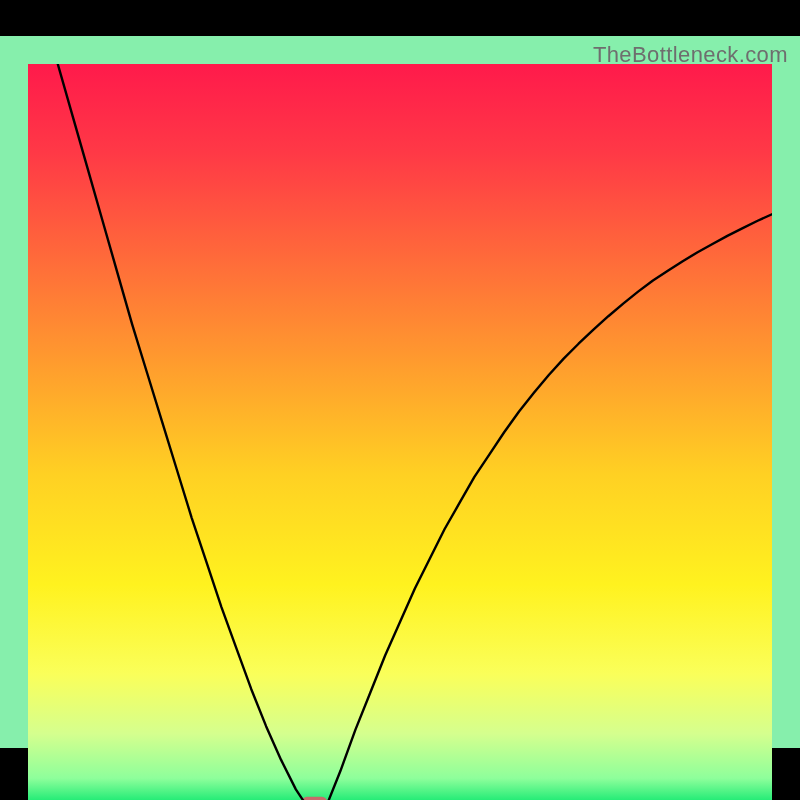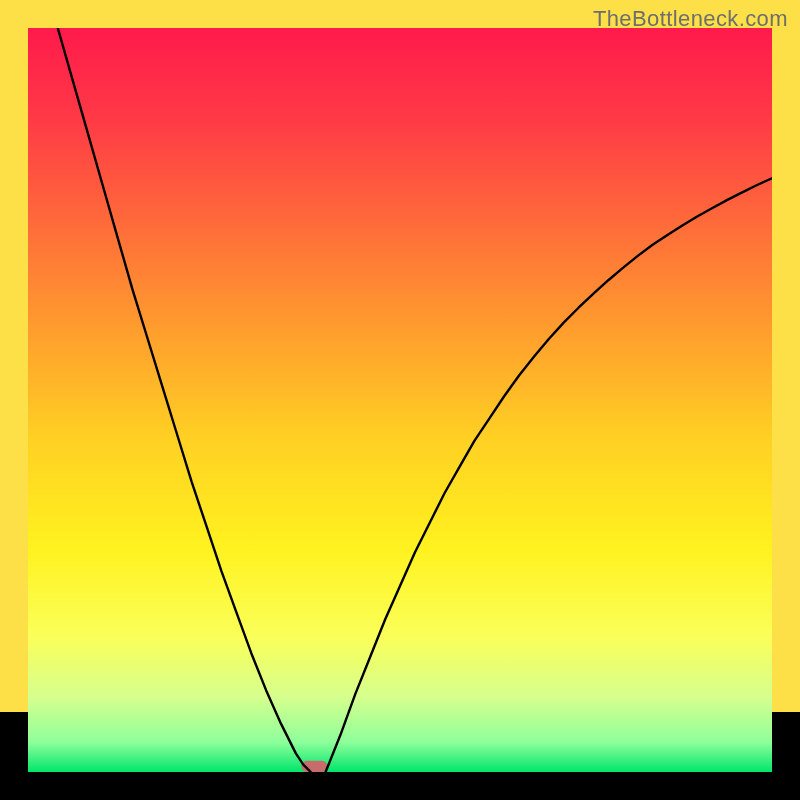--- a/index.html
+++ b/index.html
@@ -8,21 +8,22 @@
     width: 800px;
     height: 800px;
     overflow: hidden;
     background: #000;
     font-family: Arial, Helvetica, sans-serif;
   }
   .wrap {
     position: relative;
     width: 800px;
     height: 712px;
-    background: #fde047;
+    background: #86efac;
+    margin-top: 36px;
   }
   .plot {
     position: absolute;
     left: 28px;
     top: 28px;
     width: 744px;
     height: 744px;
     overflow: hidden;
   }
   .plot svg {

